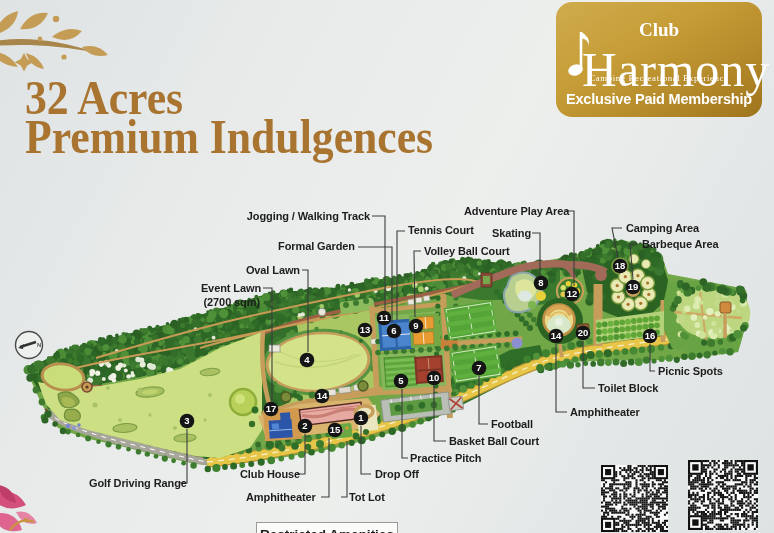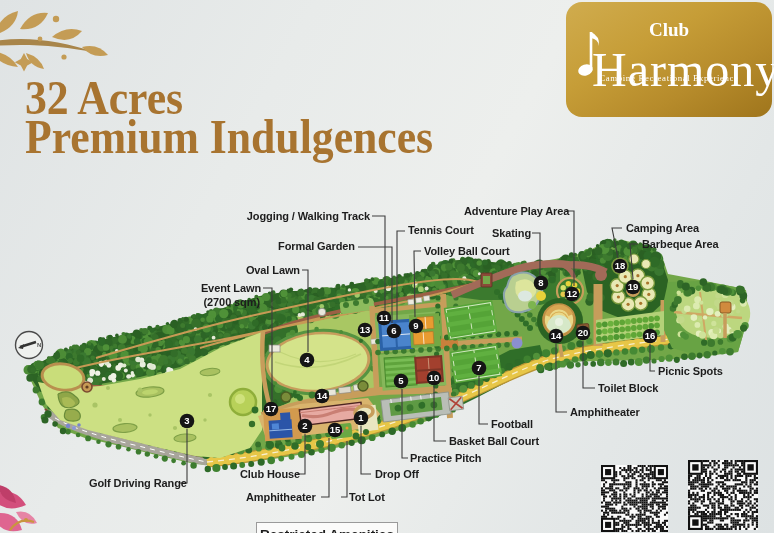--- a/index.html
+++ b/index.html
@@ -1,20 +1,20 @@
 <!DOCTYPE html>
 <html><head><meta charset="utf-8">
 <style>
 html,body{margin:0;padding:0;}
 body{width:774px;height:533px;overflow:hidden;position:relative;font-family:"Liberation Sans",sans-serif;}
 #bg{position:absolute;left:0;top:0;width:774px;height:533px;
 background:linear-gradient(118deg,#dfe3e4 0%,#e8ebea 30%,#edefed 55%,#e3e7e7 80%,#dde2e3 100%);}
 #title{position:absolute;left:25px;top:78px;color:#a87430;font-family:"Liberation Serif",serif;font-weight:bold;font-size:48px;line-height:39px;letter-spacing:0px;transform:scaleX(0.91);transform-origin:left top;}
 #badge{position:absolute;left:556px;top:2px;width:206px;height:115px;border-radius:16px;
-background:linear-gradient(150deg,#d0ac4e 0%,#c69d37 38%,#b68b2b 68%,#9f751c 100%);color:#fff;margin-left:10px;}
+background:linear-gradient(150deg,#d0ac4e 0%,#c69d37 38%,#b68b2b 68%,#9f751c 100%);color:#fff;}
 #badge .club{position:absolute;left:0;right:0;top:17px;text-align:center;font-family:"Liberation Serif",serif;font-size:19px;font-weight:bold;}
 #badge .harmony{position:absolute;left:26px;top:40px;font-family:"Liberation Serif",serif;font-size:48px;font-weight:normal;letter-spacing:1px;}
 #badge .tag{position:absolute;left:0;right:0;top:71px;text-align:center;font-family:"Liberation Serif",serif;font-size:8.8px;letter-spacing:0.6px;}
 #badge .epm{position:absolute;left:0;right:0;top:89px;text-align:center;font-size:14.5px;font-weight:bold;letter-spacing:-0.2px;}
 #restricted{position:absolute;left:256px;top:522px;width:140px;height:20px;background:#fbfbfa;border:1px solid #9a9a9a;text-align:center;font-size:13.5px;font-weight:bold;color:#1c1c1c;padding-top:4px;}
 svg{position:absolute;left:0;top:0;}
 </style></head><body>
 
 <div id="bg"></div>
 
@@ -39,20 +39,21 @@
 <div id="badge">
 <div class="club">Club</div>
 <div class="harmony">Harmony</div>
 
 <svg width="30" height="56" viewBox="0 0 30 56" style="left:8px;top:26px;">
 <path d="M17,4 L17,40" stroke="#fff" stroke-width="2.6" fill="none"></path>
 <path d="M17,4 q9,4 8,14 q-1,-7 -8,-8z" fill="#fff"></path>
 <ellipse cx="11.5" cy="42" rx="7.5" ry="5.4" fill="#fff" transform="rotate(-18 11.5 42)"></ellipse>
 </svg>
 <div class="tag">Camping Recreational Experience</div>
+<div class="epm">Exclusive Paid Membership</div>
 </div>
 
 <svg width="774" height="533" viewBox="0 0 774 533">
 
 <polygon points="26.0,370.0 60.0,352.0 110.0,338.0 170.0,324.0 230.0,306.0 260.0,296.0 290.0,291.0 315.0,291.0 345.0,286.0 375.0,280.0 400.0,277.0 420.0,274.0 432.0,266.0 450.0,261.0 470.0,259.0 492.0,262.0 512.0,265.0 532.0,263.0 555.0,259.0 575.0,255.0 590.0,250.0 605.0,242.0 622.0,240.0 640.0,244.0 655.0,251.0 663.0,259.0 668.0,274.0 700.0,280.0 735.0,287.0 746.0,290.0 748.0,312.0 743.0,335.0 738.0,352.0 700.0,357.0 660.0,360.0 600.0,361.0 560.0,362.0 540.0,364.0 515.0,378.0 490.0,390.0 460.0,405.0 430.0,420.0 400.0,430.0 370.0,439.0 340.0,447.0 310.0,453.0 280.0,458.0 250.0,462.0 220.0,466.0 195.0,464.0 160.0,456.0 120.0,446.0 85.0,438.0 58.0,428.0 42.0,405.0" fill="#72a748"></polygon>
 
 <polygon points="26.0,370.0 60.0,352.0 110.0,338.0 170.0,324.0 230.0,306.0 260.0,296.0 290.0,291.0 315.0,291.0 345.0,286.0 375.0,280.0 400.0,277.0 420.0,274.0 432.0,266.0 450.0,261.0 470.0,259.0 492.0,262.0 512.0,265.0 515.0,268.0 515.0,272.0 505.0,276.0 480.0,284.0 450.0,292.0 420.0,298.0 380.0,306.0 340.0,314.0 300.0,322.0 260.0,332.0 220.0,346.0 180.0,367.0 140.0,377.0 100.0,384.0 70.0,386.0 40.0,392.0" fill="#2c6424"></polygon>
 
 <polygon points="436.0,282.0 470.0,274.0 510.0,268.0 545.0,264.0 560.0,270.0 560.0,300.0 540.0,305.0 510.0,300.0 480.0,300.0 450.0,296.0 436.0,290.0" fill="#3b7a2e"></polygon>
 

